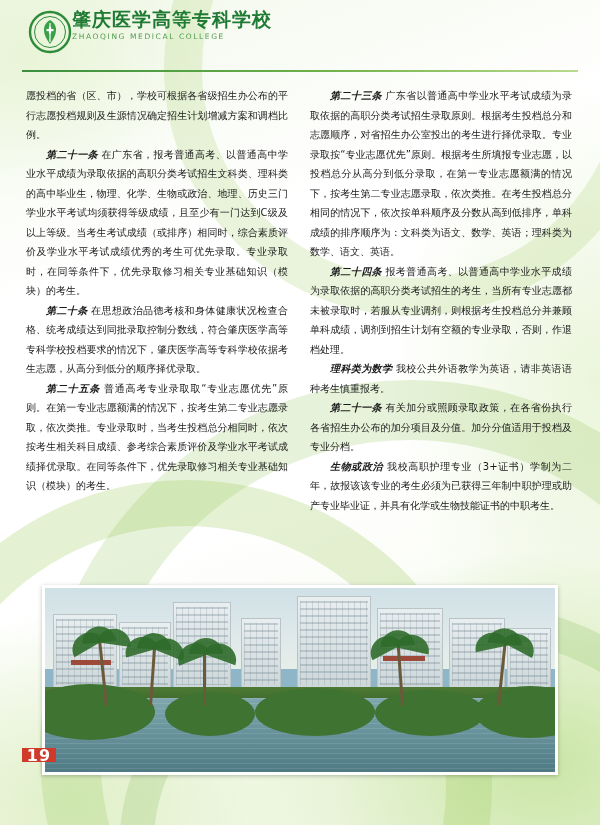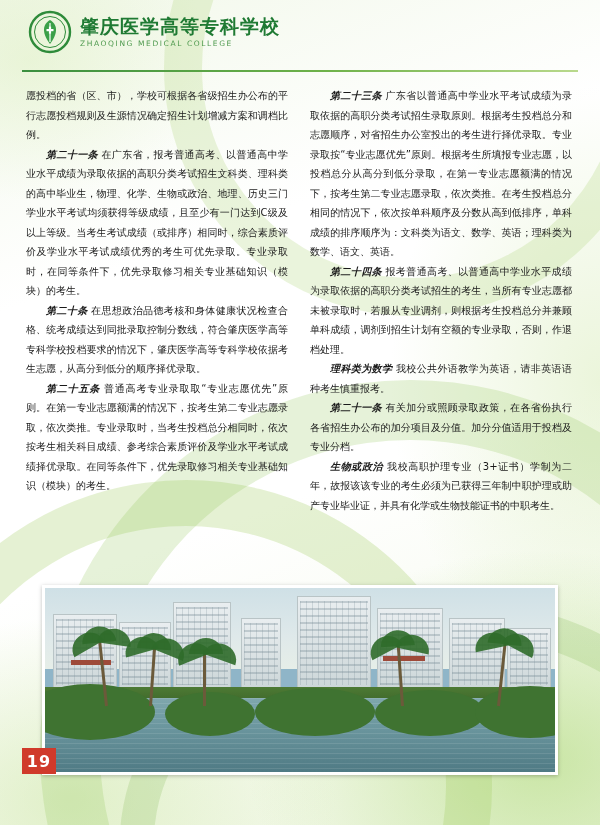--- a/index.html
+++ b/index.html
@@ -60,22 +60,21 @@
 
   
   .header {
     position: relative;
     height: 72px;
     padding: 10px 0 0 28px;
     box-sizing: border-box;
   }
   .logo-row {
     display: flex;
-    align-items: center;
-    gap: 8px;
+    align-items: flex-start;
   }
   .crest {
     width: 44px; height: 44px;
     flex: 0 0 44px;
     position: relative;
   }
   .crest svg { display:block; }
   .school-names {
     display: flex;
     flex-direction: column;
@@ -201,21 +200,21 @@
     border-radius: 50%;
     background: #3f7331;
   }
 
   
   .pagenum {
     position: absolute;
     left: 22px;
     top: 748px;
     width: 34px;
-    height: 26px;
+    height: 14px;
     background: #d03a2b;
     color: #ffffff;
     font-family: "DejaVu Sans", "Liberation Sans", sans-serif;
     font-size: 16px;
     font-weight: bold;
     display: flex;
     align-items: center;
     justify-content: center;
     letter-spacing: 1px;
   }

